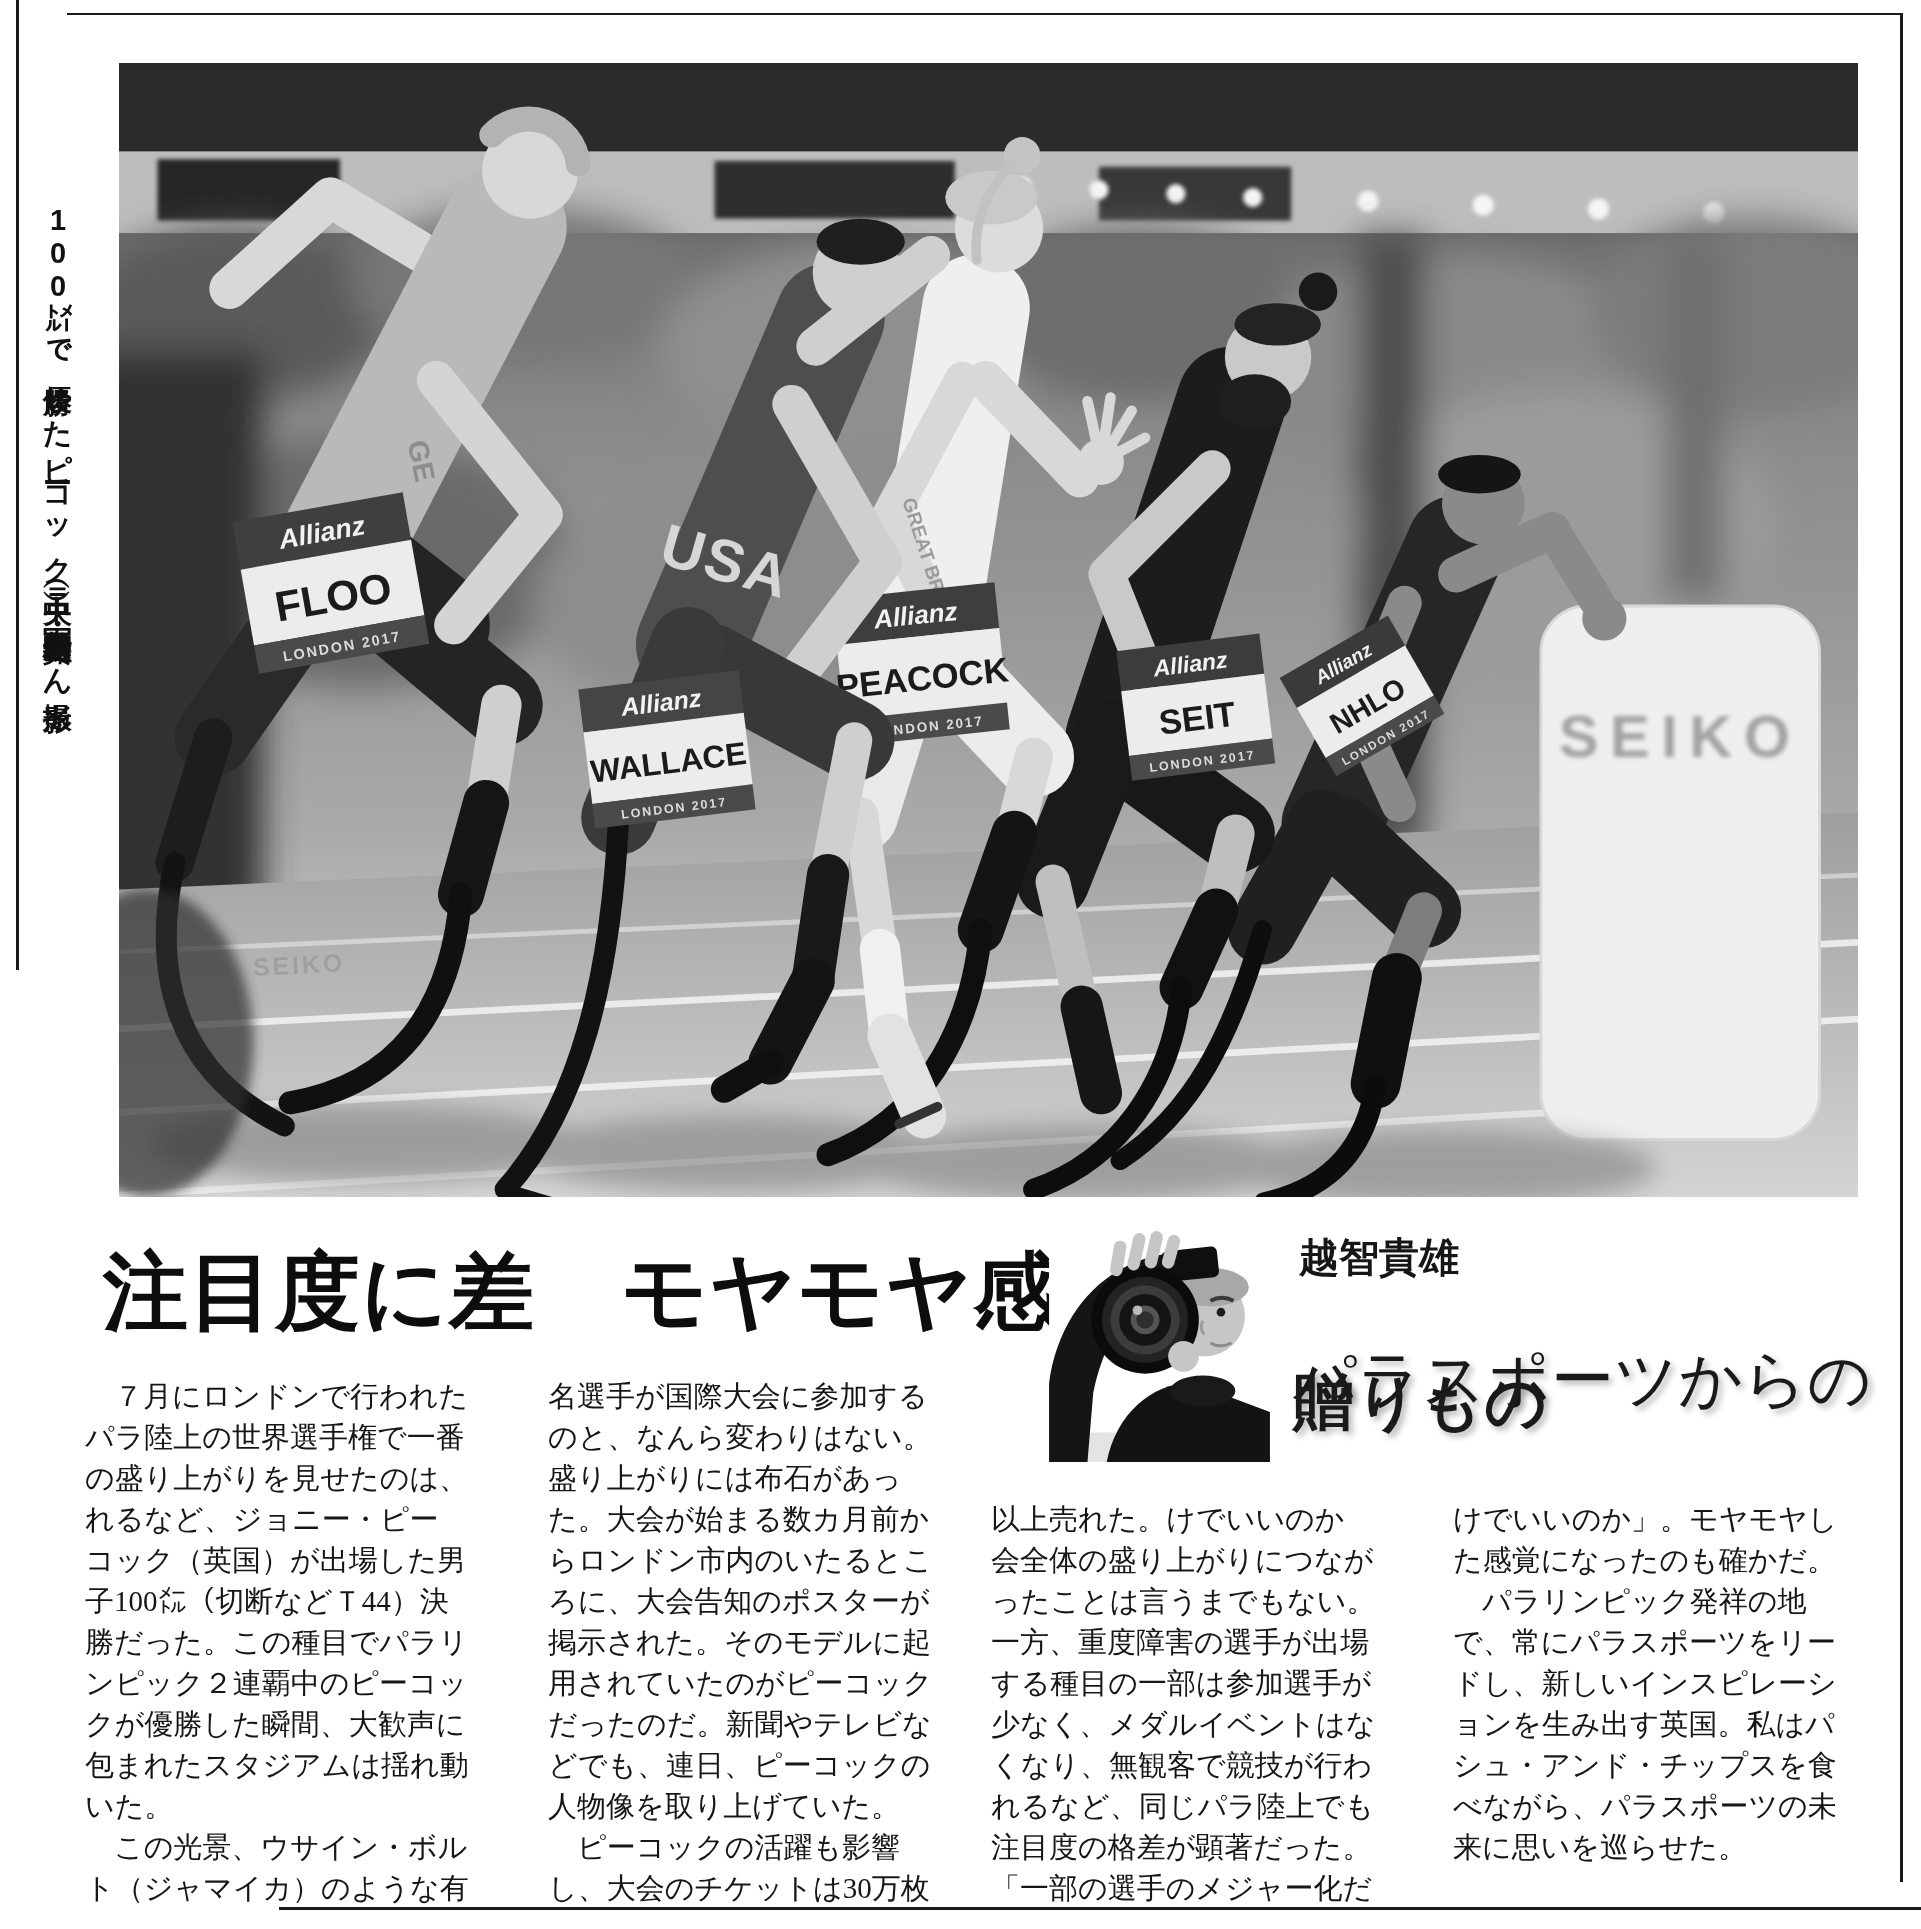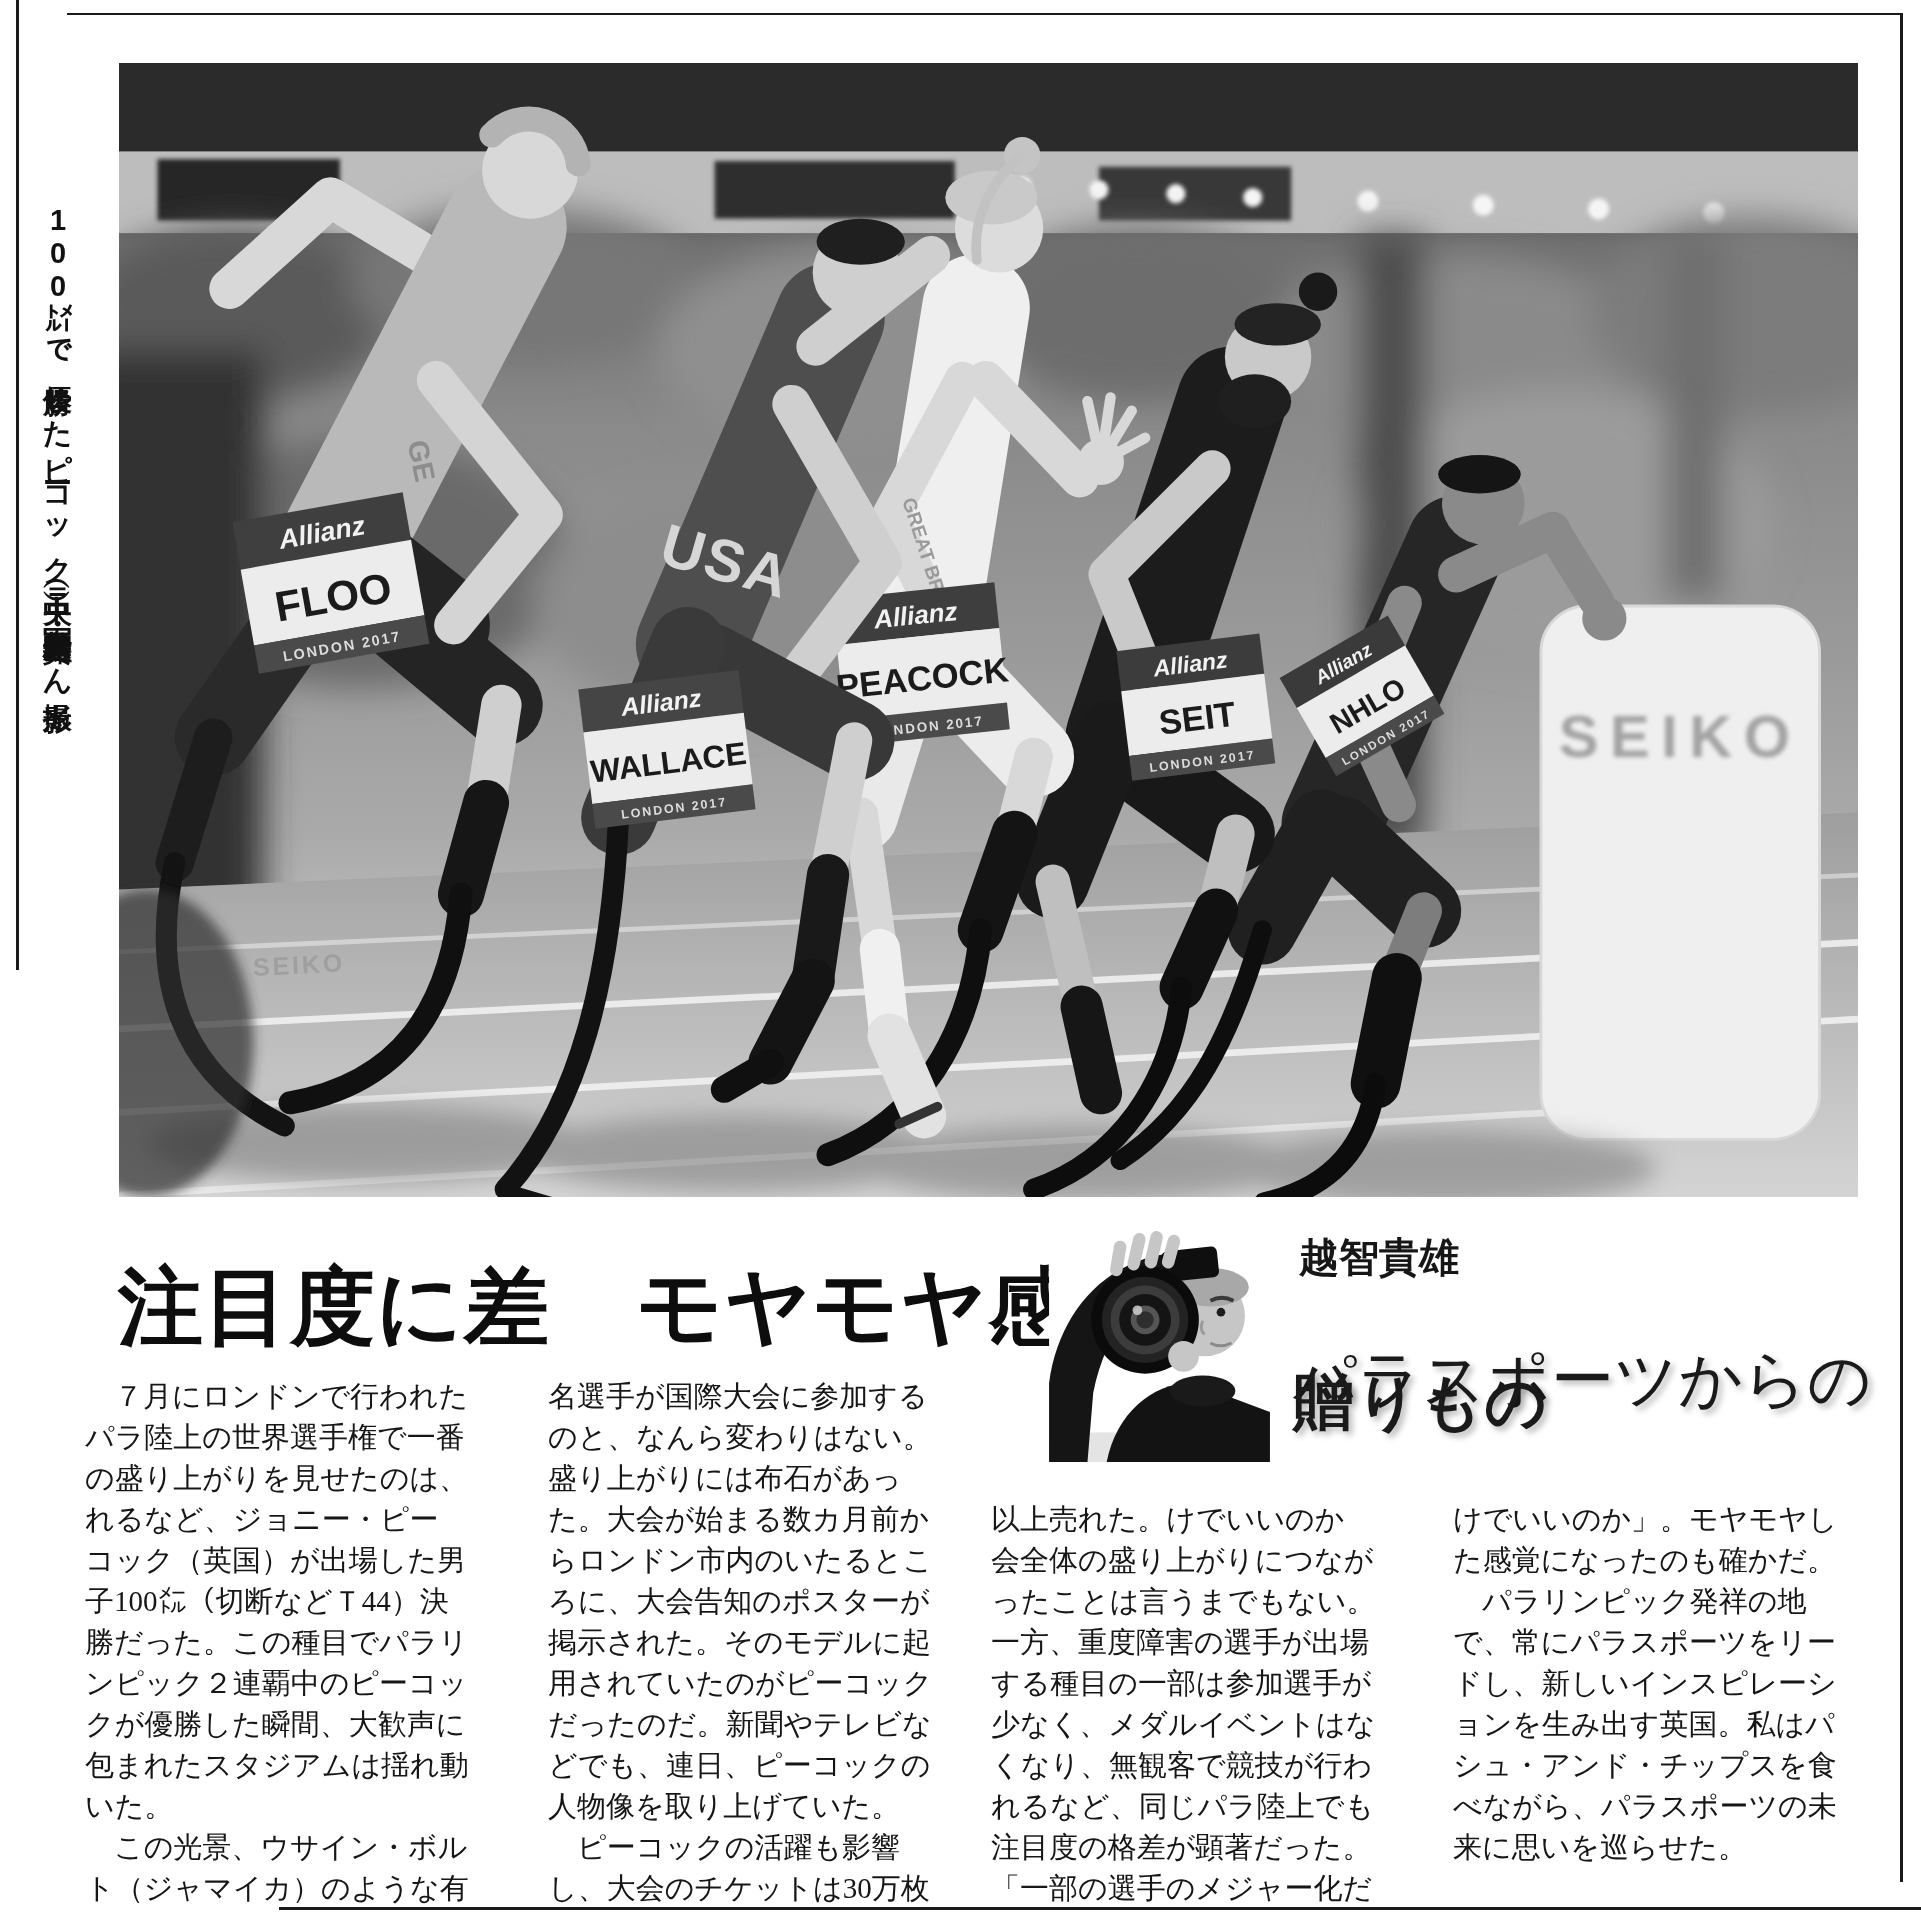--- a/index.html
+++ b/index.html
@@ -10,21 +10,21 @@
   #rule-top{left:67px;top:12.5px;width:1836px;height:2.9px;}
   #rule-right{left:1900px;top:12.5px;width:2.9px;height:1869px;}
   #rule-bottom{left:279px;top:1907px;width:1643px;height:2.9px;}
 
   #photo{position:absolute;left:119px;top:63px;width:1739px;height:1134px;}
   #caption{position:absolute;left:38px;top:204px;height:922px;
            writing-mode:vertical-rl;text-orientation:upright;
            font-family:"Liberation Sans","DejaVu Sans",sans-serif;
            font-weight:700;font-size:29px;letter-spacing:1px;color:#111;}
 
-  #headline{position:absolute;left:102px;top:1234px;margin:16px;
+  #headline{position:absolute;left:102px;top:1234px;margin:1px;
             font-size:85px;font-weight:700;letter-spacing:1px;color:#0d0d0d;
             font-family:"Liberation Serif","DejaVu Serif",serif;white-space:nowrap;}
 
   #portrait{position:absolute;left:1049px;top:1220px;width:221px;height:242px;}
 
   #col-author{position:absolute;left:1299px;top:1230px;
               font-family:Liberation Serif, serif;
               font-weight:700;font-size:40px;color:#161616;white-space:nowrap;}
   .ctitle{position:absolute;color:#1a1a1a;white-space:nowrap;
           font-family:"Liberation Serif","DejaVu Serif",serif;

